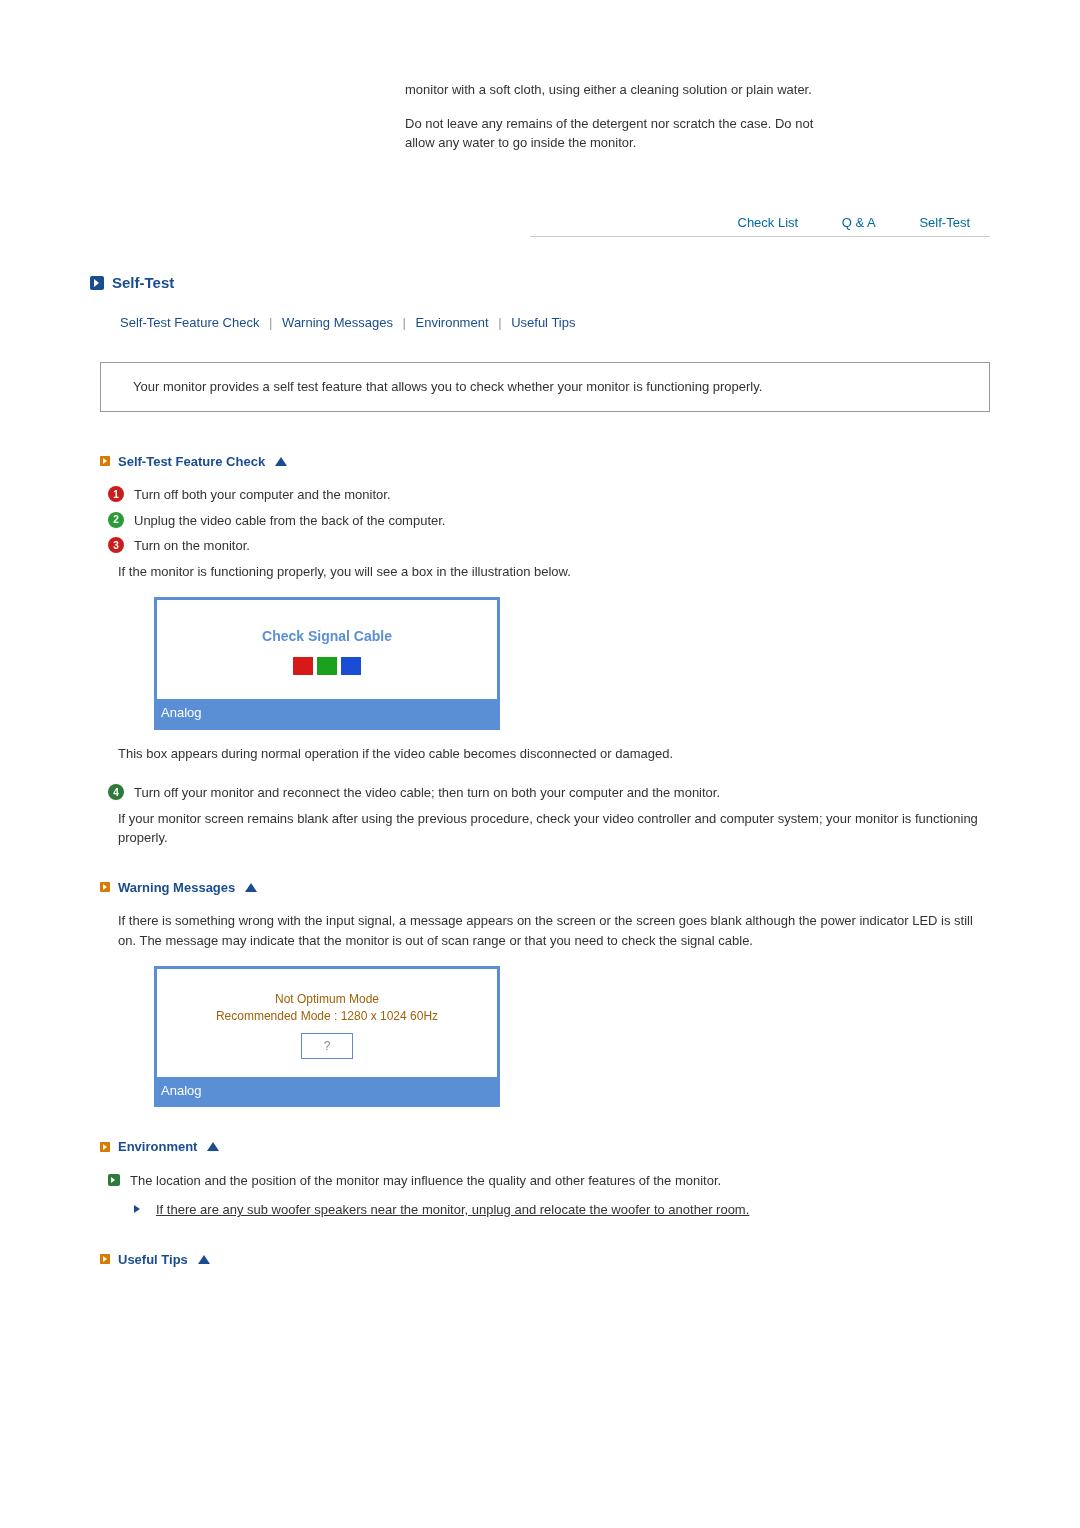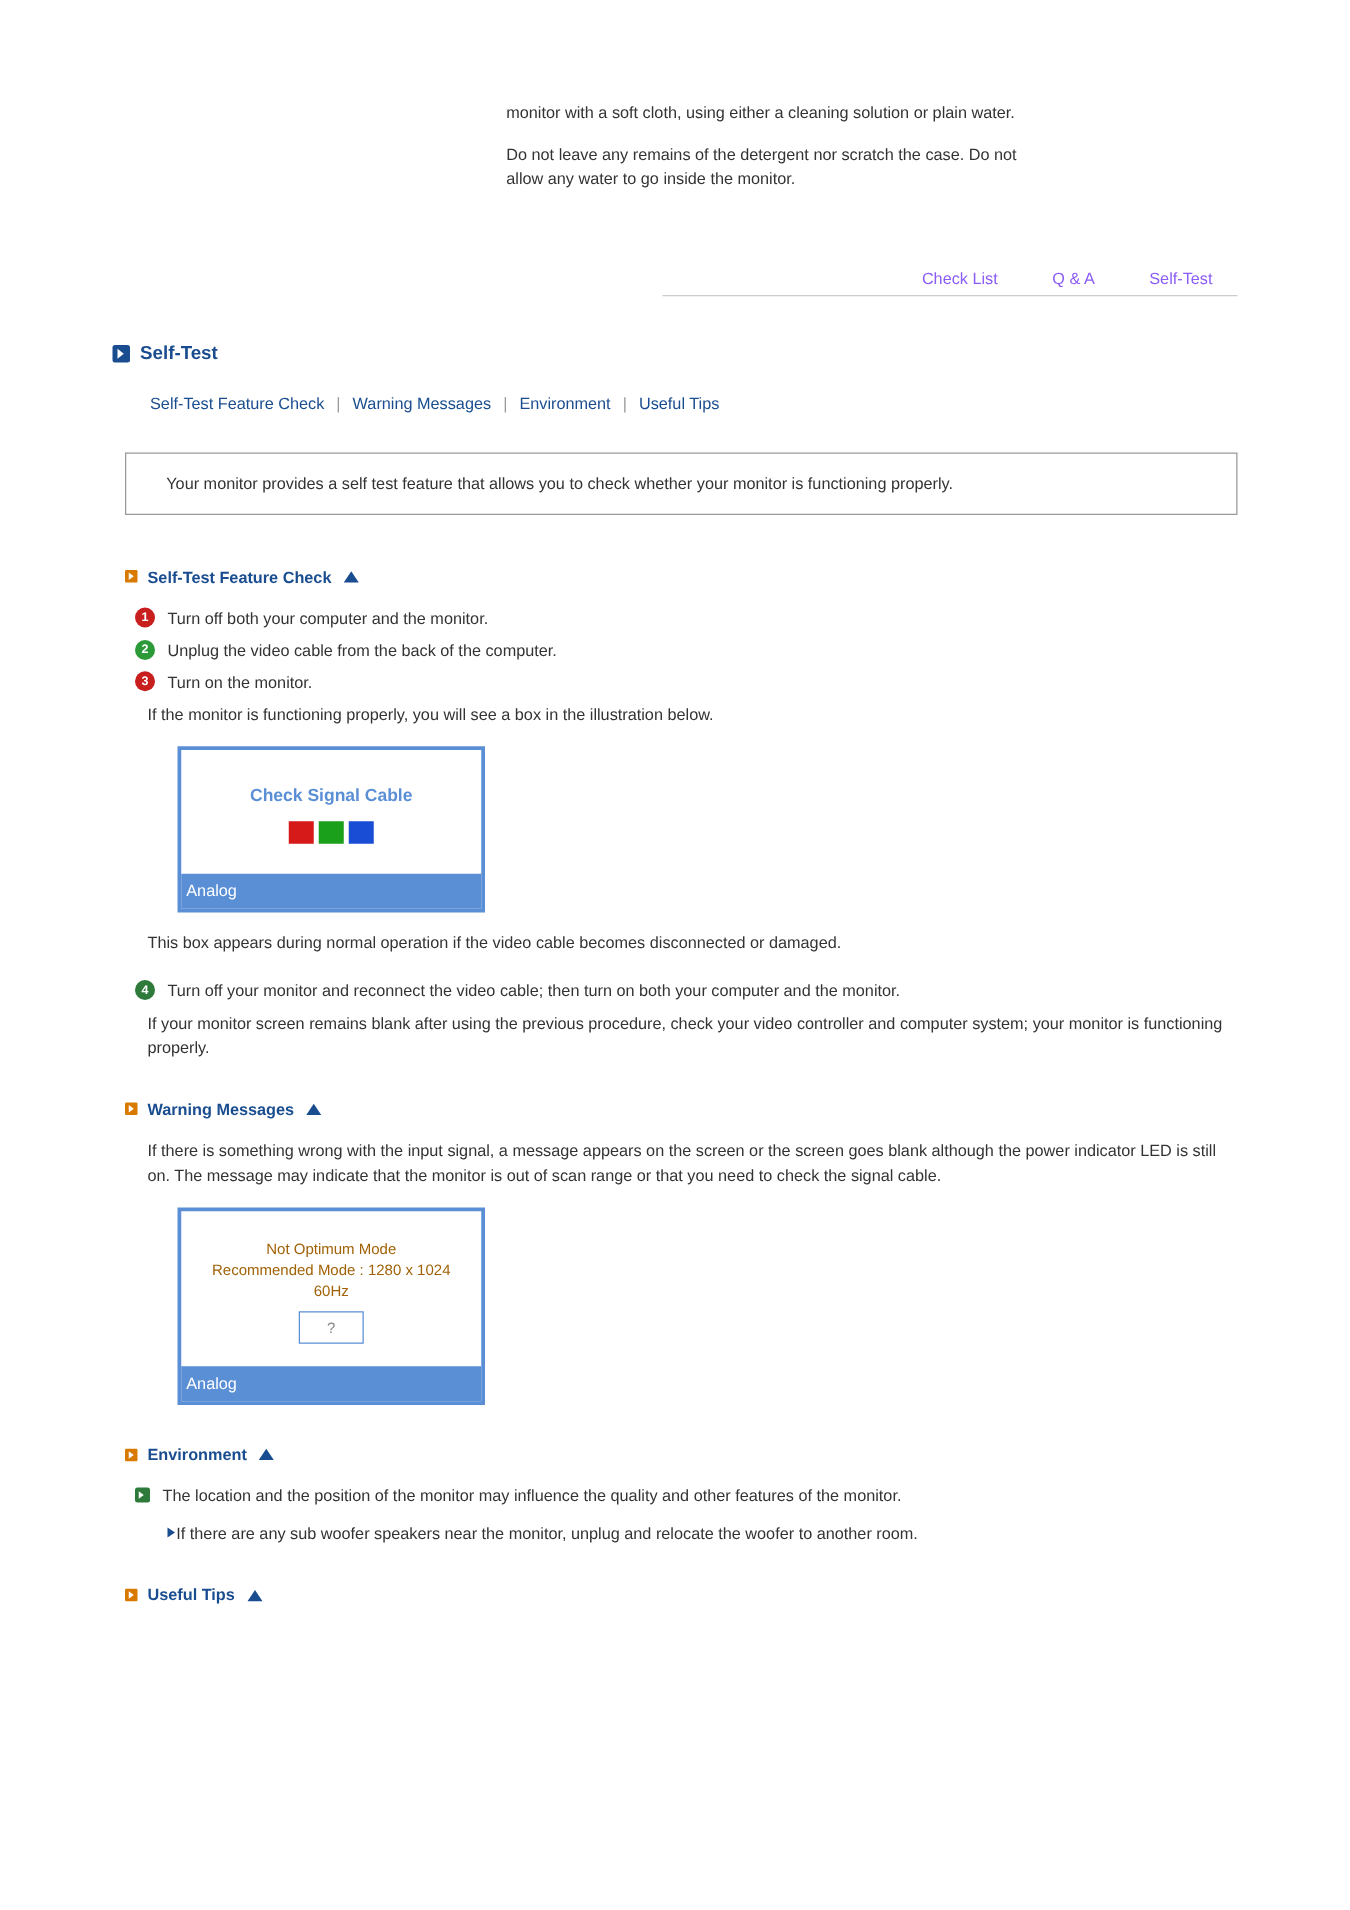--- a/index.html
+++ b/index.html
@@ -17,21 +17,21 @@
       max-width: 420px;
     }
     .tabs {
       text-align: right;
       margin-top: 60px;
       margin-bottom: 4px;
     }
     .tabs span {
       display: inline-block;
       padding: 0 20px;
-      color: #8b5cf6;
+      color: #0369a1;
       font-size: 13px;
     }
     .tabs-underline {
       border-bottom: 1px solid #ccc;
       margin-left: 440px;
       margin-bottom: 35px;
     }
     .section-header {
       display: flex;
       align-items: center;
@@ -143,24 +143,24 @@
     .c4 { background: #2d7a3a; }
     .step-text {
       flex: 1;
     }
     .indent-block {
       margin-left: 18px;
       margin-top: 6px;
       margin-bottom: 16px;
     }
     .signal-box {
-      margin-left: 42px;
+      margin-left: 54px;
       margin-top: 12px;
       margin-bottom: 14px;
-      width: 246px;
+      width: 346px;
       border: 3px solid #5a8fd6;
     }
     .signal-inner {
       padding: 18px 10px 12px 10px;
       text-align: center;
     }
     .signal-inner-white {
       background: #fff;
       margin: 8px;
     }
@@ -221,23 +221,24 @@
       position: absolute;
       left: 3px;
       top: 3px;
       border-left: 4px solid #fff;
       border-top: 3px solid transparent;
       border-bottom: 3px solid transparent;
     }
     .sub-bullet-item {
       display: flex;
       align-items: flex-start;
-      gap: 1px;
+      gap: 16px;
       margin-left: 34px;
       margin-top: 10px;
+      text-decoration: underline;
     }
     .sub-arrow {
       width: 0;
       height: 0;
       border-top: 4px solid transparent;
       border-bottom: 4px solid transparent;
       border-left: 6px solid #1a4d8f;
       flex-shrink: 0;
       margin-top: 5px;
     }

